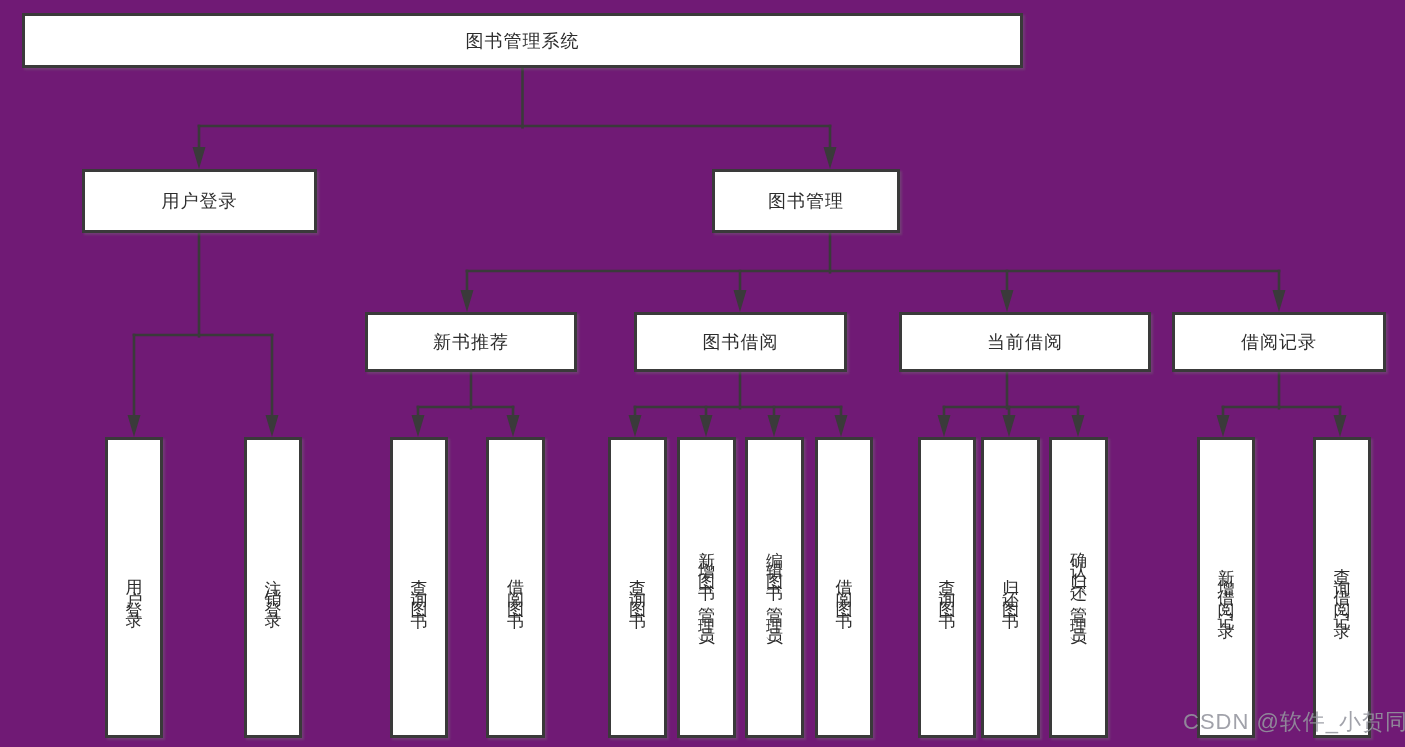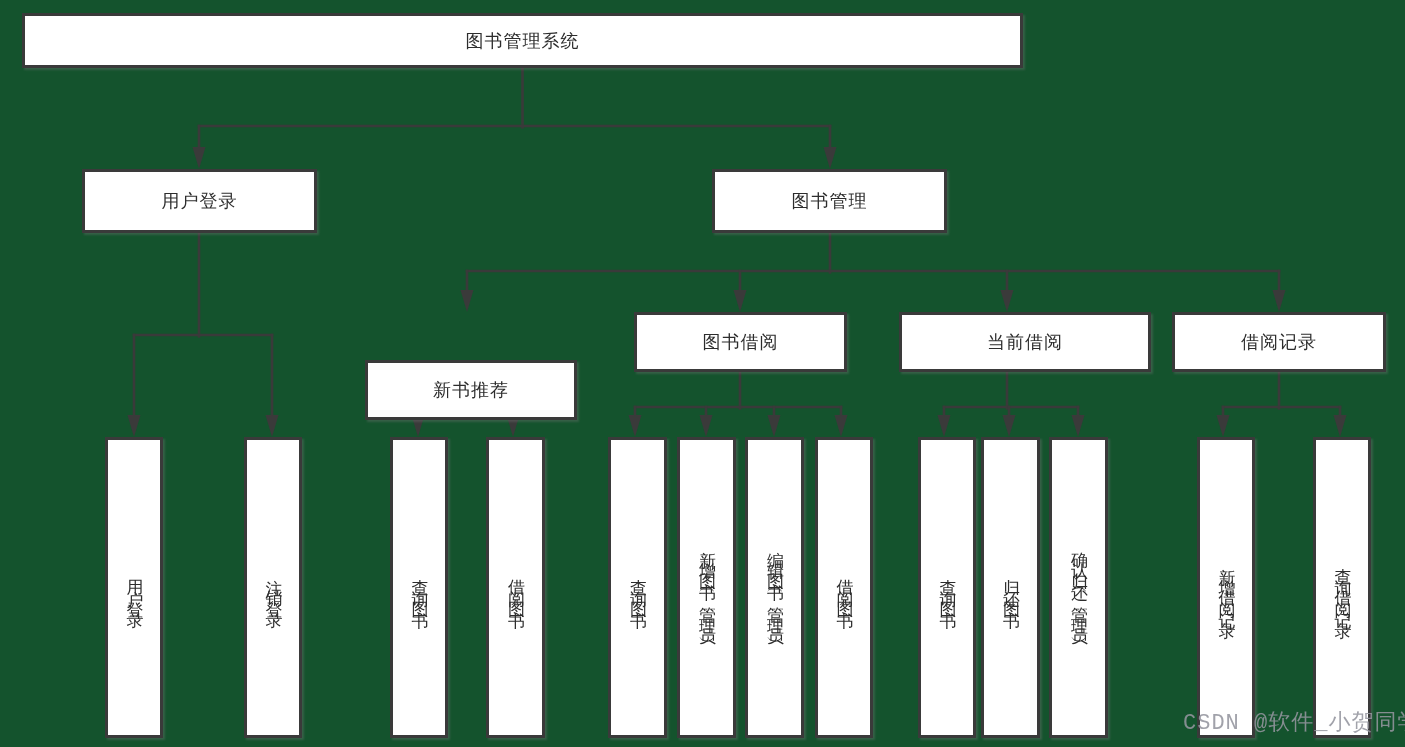--- a/index.html
+++ b/index.html
@@ -1,22 +1,22 @@
 <!DOCTYPE html>
 <html><head>
 <meta charset="utf-8">
 <style>
   html, body { margin: 0; padding: 0; background: #ffffff; }
   .stage {
     position: relative;
     width: 1405px;
     height: 747px;
-    background: #14532d;
+    background: #701a75;
     overflow: hidden;
-    font-family: Liberation Mono, monospace;
+    font-family: Liberation Sans, sans-serif;
   }
   svg.connectors {
     position: absolute;
     left: 0; top: 0;
     width: 1405px; height: 747px;
     z-index: 1;
   }
   svg.connectors line {
     stroke: #3a3a3a;
     stroke-width: 2.6;
@@ -138,25 +138,25 @@
     </g>
   </svg>
 
   <div class="hbox" style="left:22px;top:13px;width:1001px;height:55px;">
     <span>图书管理系统</span>
   </div>
 
   <div class="hbox" style="left:82px;top:169px;width:235px;height:64px;">
     <span>用户登录</span>
   </div>
-  <div class="hbox" style="left:712px;top:169px;width:235px;height:64px;">
+  <div class="hbox" style="left:712px;top:169px;width:188px;height:64px;">
     <span>图书管理</span>
   </div>
 
-  <div class="hbox" style="left:365px;top:312px;width:212px;height:60px;margin-top:48px;">
+  <div class="hbox" style="left:365px;top:312px;width:212px;height:60px;">
     <span>新书推荐</span>
   </div>
   <div class="hbox" style="left:634px;top:312px;width:213px;height:60px;">
     <span>图书借阅</span>
   </div>
   <div class="hbox" style="left:899px;top:312px;width:252px;height:60px;">
     <span>当前借阅</span>
   </div>
   <div class="hbox" style="left:1172px;top:312px;width:214px;height:60px;text-align:center;">
     <span>借阅记录</span>

